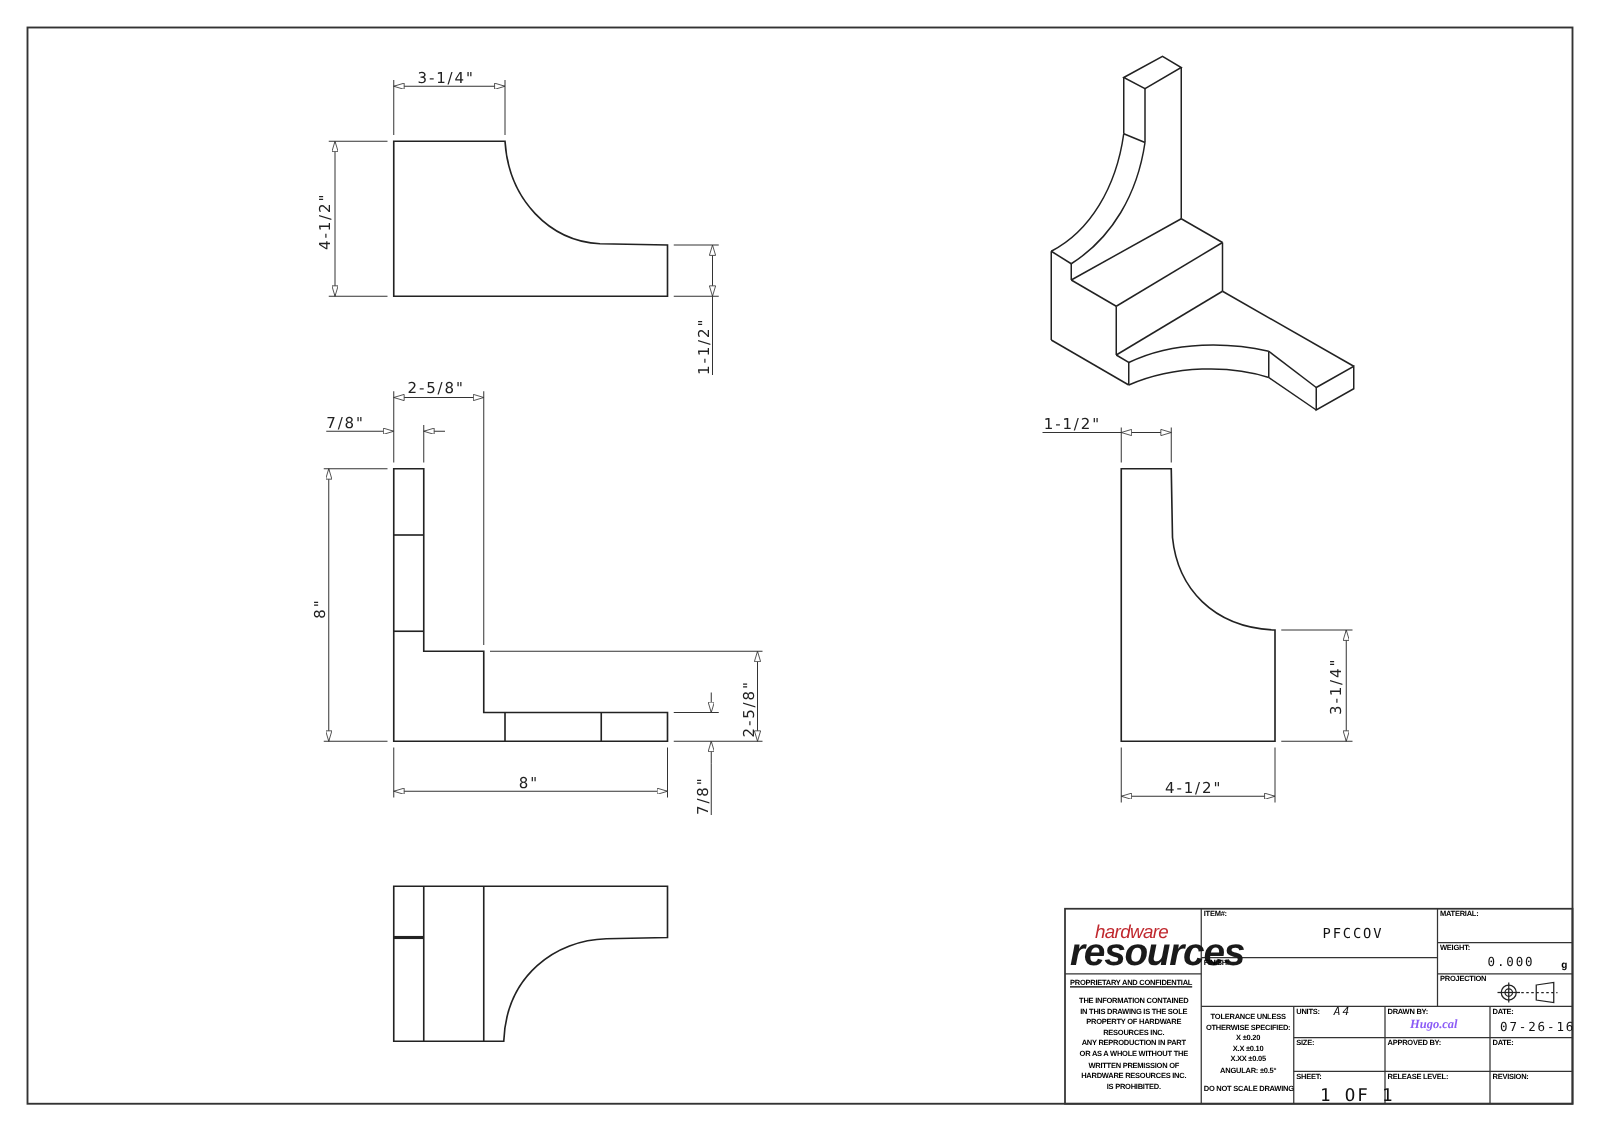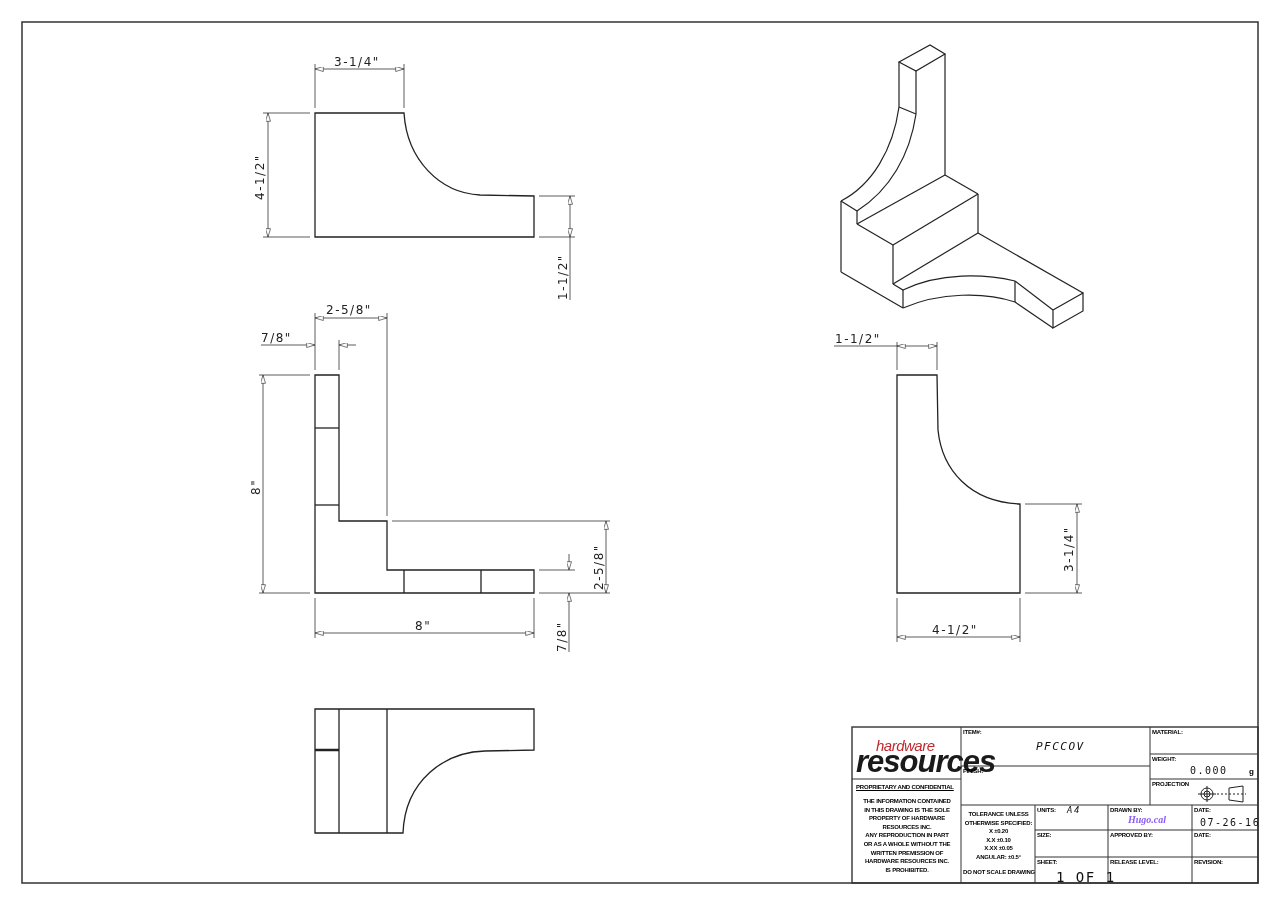--- a/index.html
+++ b/index.html
@@ -176,21 +176,21 @@
   <div>PROPERTY OF HARDWARE</div>
   <div>RESOURCES INC.</div>
   <div>ANY REPRODUCTION IN PART</div>
   <div>OR AS A WHOLE WITHOUT THE</div>
   <div>WRITTEN PREMISSION OF</div>
   <div>HARDWARE RESOURCES INC.</div>
   <div>IS PROHIBITED.</div>
 </div>
 
 <div class="tb-label" style="left:963px; top:729px;">ITEM#:</div>
-<div class="tb-value" style="left:1036px; top:740px; font-size:11px;font-style:italic;">PFCCOV</div>
+<div class="tb-value" style="left:1058px; top:740px; font-size:11px;">PFCCOV</div>
 <div class="tb-label" style="left:963px; top:768px;">FINISH:</div>
 
 <div class="tb-label" style="left:1152px; top:729px;">MATERIAL:</div>
 <div class="tb-label" style="left:1152px; top:756px;">WEIGHT:</div>
 <div class="tb-value" style="left:1190px; top:765px;">0.000</div>
 <div class="tb-label" style="left:1249px; top:767px; font-size:8px;">g</div>
 <div class="tb-label" style="left:1152px; top:781px;">PROJECTION</div>
 
 <div class="tb-small" style="left:962px; top:810px; width:73px;">
   <div>TOLERANCE UNLESS</div>

